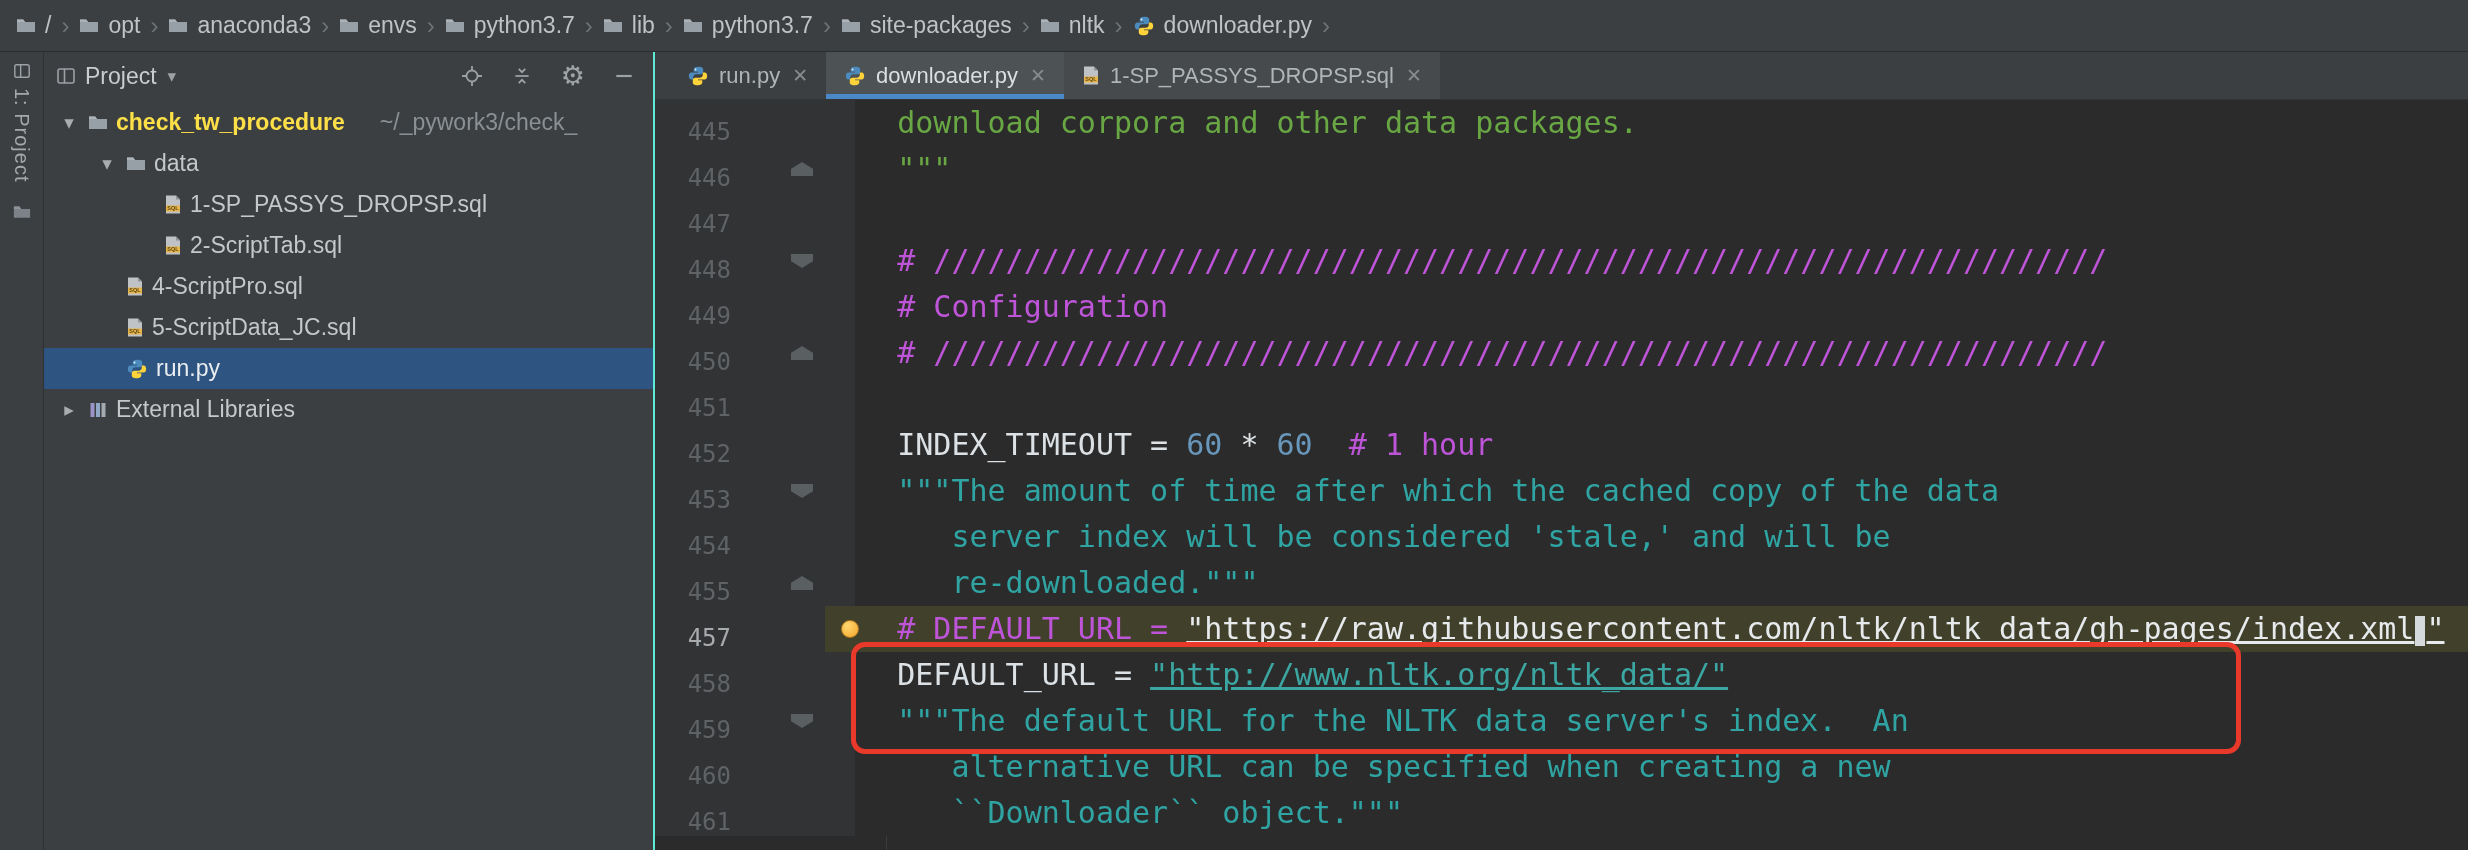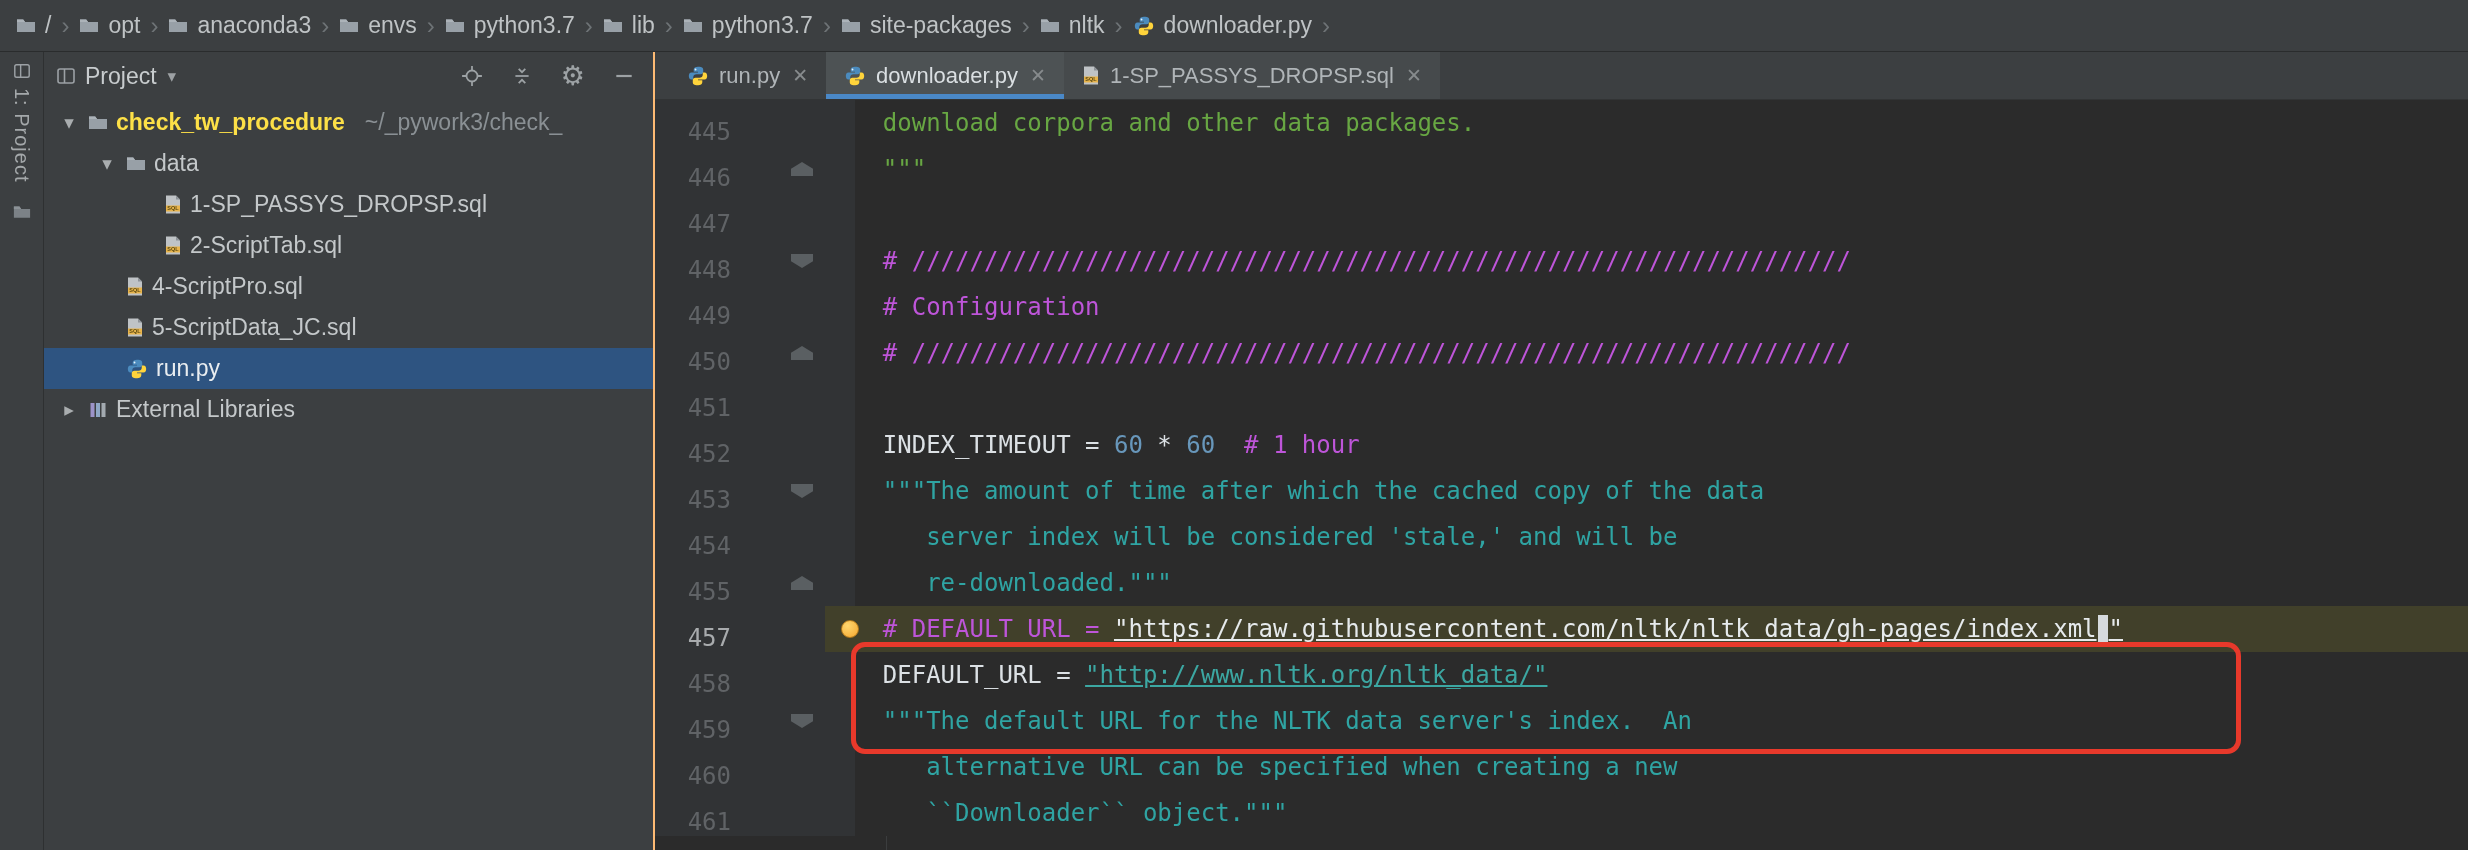--- a/index.html
+++ b/index.html
@@ -20,35 +20,35 @@
   .main{position:absolute;top:52px;left:0;right:0;bottom:0;display:flex}
 
   
   .strip{width:44px;background:#3C3F41;border-right:1px solid #2E3031;display:flex;
          flex-direction:column;align-items:center;padding-top:10px;flex:0 0 44px}
   .strip-btn{display:flex;flex-direction:column;align-items:center;gap:8px}
   .strip-label{writing-mode:vertical-rl;font-size:20px;color:#A4A8AA;letter-spacing:1px;white-space:nowrap}
   .strip-bottom{margin-top:22px;opacity:.8;display:flex}
 
   
-  .project{width:611px;flex:0 0 611px;background:#3C3F41;border-right:2px solid #fdba74;
+  .project{width:611px;flex:0 0 611px;background:#3C3F41;border-right:2px solid #5eead4;
            position:relative;overflow:hidden}
   .p-header{height:48px;display:flex;align-items:center;padding:0 18px 0 12px;gap:9px}
   .p-title{color:#C8CCCE;font-size:23px}
   .p-caret{color:#9DA1A4;font-size:17px;margin-left:2px}
   .p-tools{margin-left:auto;display:flex;align-items:center;gap:28px}
   .p-tool{display:flex;cursor:default}
   .gear{font-size:27px;color:#9DA2A5;font-family:"DejaVu Sans",sans-serif;line-height:22px}
   .tree{position:absolute;top:50px;left:0;right:0}
   .trow{height:41px;display:flex;align-items:center;gap:8px;font-size:23px;color:#C4C8CA;white-space:nowrap}
   .trow.selected{background:#2E5481;color:#E9EDF0}
   .t-arrow{width:22px;flex:0 0 22px;color:#A9ADAF;font-size:19px;text-align:center}
   .t-icon{display:flex;flex:0 0 auto}
   .t-label.bold{font-weight:bold;color:#fde047}
-  .t-suffix{color:#8A9094;margin-left:12px}
+  .t-suffix{color:#8A9094;margin-left:27px}
 
   
   .editor{flex:1;display:flex;flex-direction:column;min-width:0}
   .tabbar{height:48px;flex:0 0 48px;background:#3C3F41;display:flex;align-items:stretch;
           padding-left:14px;border-bottom:1px solid #323435}
   .tab{display:flex;align-items:center;gap:10px;padding:0 18px;font-size:22px;color:#B0B5B8;position:relative}
   .tab:nth-child(3){background:#464A4C}
   .tab.active{background:#4D5254;color:#DADFE2}
   .tab.active::after{content:"";position:absolute;left:0;right:0;bottom:0;height:5px;background:#4A88C7}
   .tab-close{color:#878B8D;font-size:19px;margin-left:2px}
@@ -59,21 +59,21 @@
   .indent-guide{position:absolute;left:231px;top:0;bottom:0;width:1px;background:#3B3D3E}
   .crow{height:46px;display:flex;align-items:flex-end;position:relative;
         background:linear-gradient(to right,#313335 200px,#2B2B2B 200px)}
   .crow.current{background:linear-gradient(to right,#313335 170px,#41402A 170px)}
   .crow.current .ln{color:#A8ABAD}
   .ln{flex:0 0 90px;text-align:right;padding-right:14px;color:#606366;font-size:24px}
   .fold{flex:0 0 80px;display:flex;justify-content:flex-end;align-items:center;padding-right:12px;height:100%}
   .fmark{width:22px;height:14px;background:#5A5F62}
   .fmark.up{clip-path:polygon(50% 0,100% 48%,100% 100%,0 100%,0 48%)}
   .fmark.down{clip-path:polygon(0 0,100% 0,100% 52%,50% 100%,0 52%)}
-  .code{flex:1;white-space:pre;font-size:24px;line-height:46px}
+  .code{flex:1;white-space:pre;font-size:30px;line-height:46px}
   .tk-plain{color:#DCE1E5}
   .tk-comment{color:#BE55D9}
   .tk-doc{color:#68A743}
   .tk-docteal{color:#2FA4A3}
   .tk-number{color:#6897BB}
   .tk-stringlink{color:#3CA7A2;text-decoration:underline}
   .tk-urlcomment{color:#E6EAEC;text-decoration:underline}
   .caret{display:inline-block;width:10px;height:30px;background:#D6DADD;vertical-align:middle;margin:0 1px}
   .bulb{position:absolute;left:186px;top:14px;width:18px;height:18px;border-radius:50%;
         background:radial-gradient(circle at 35% 30%,#FFD76E,#F4A62F);border:1px solid #B27A1C}

